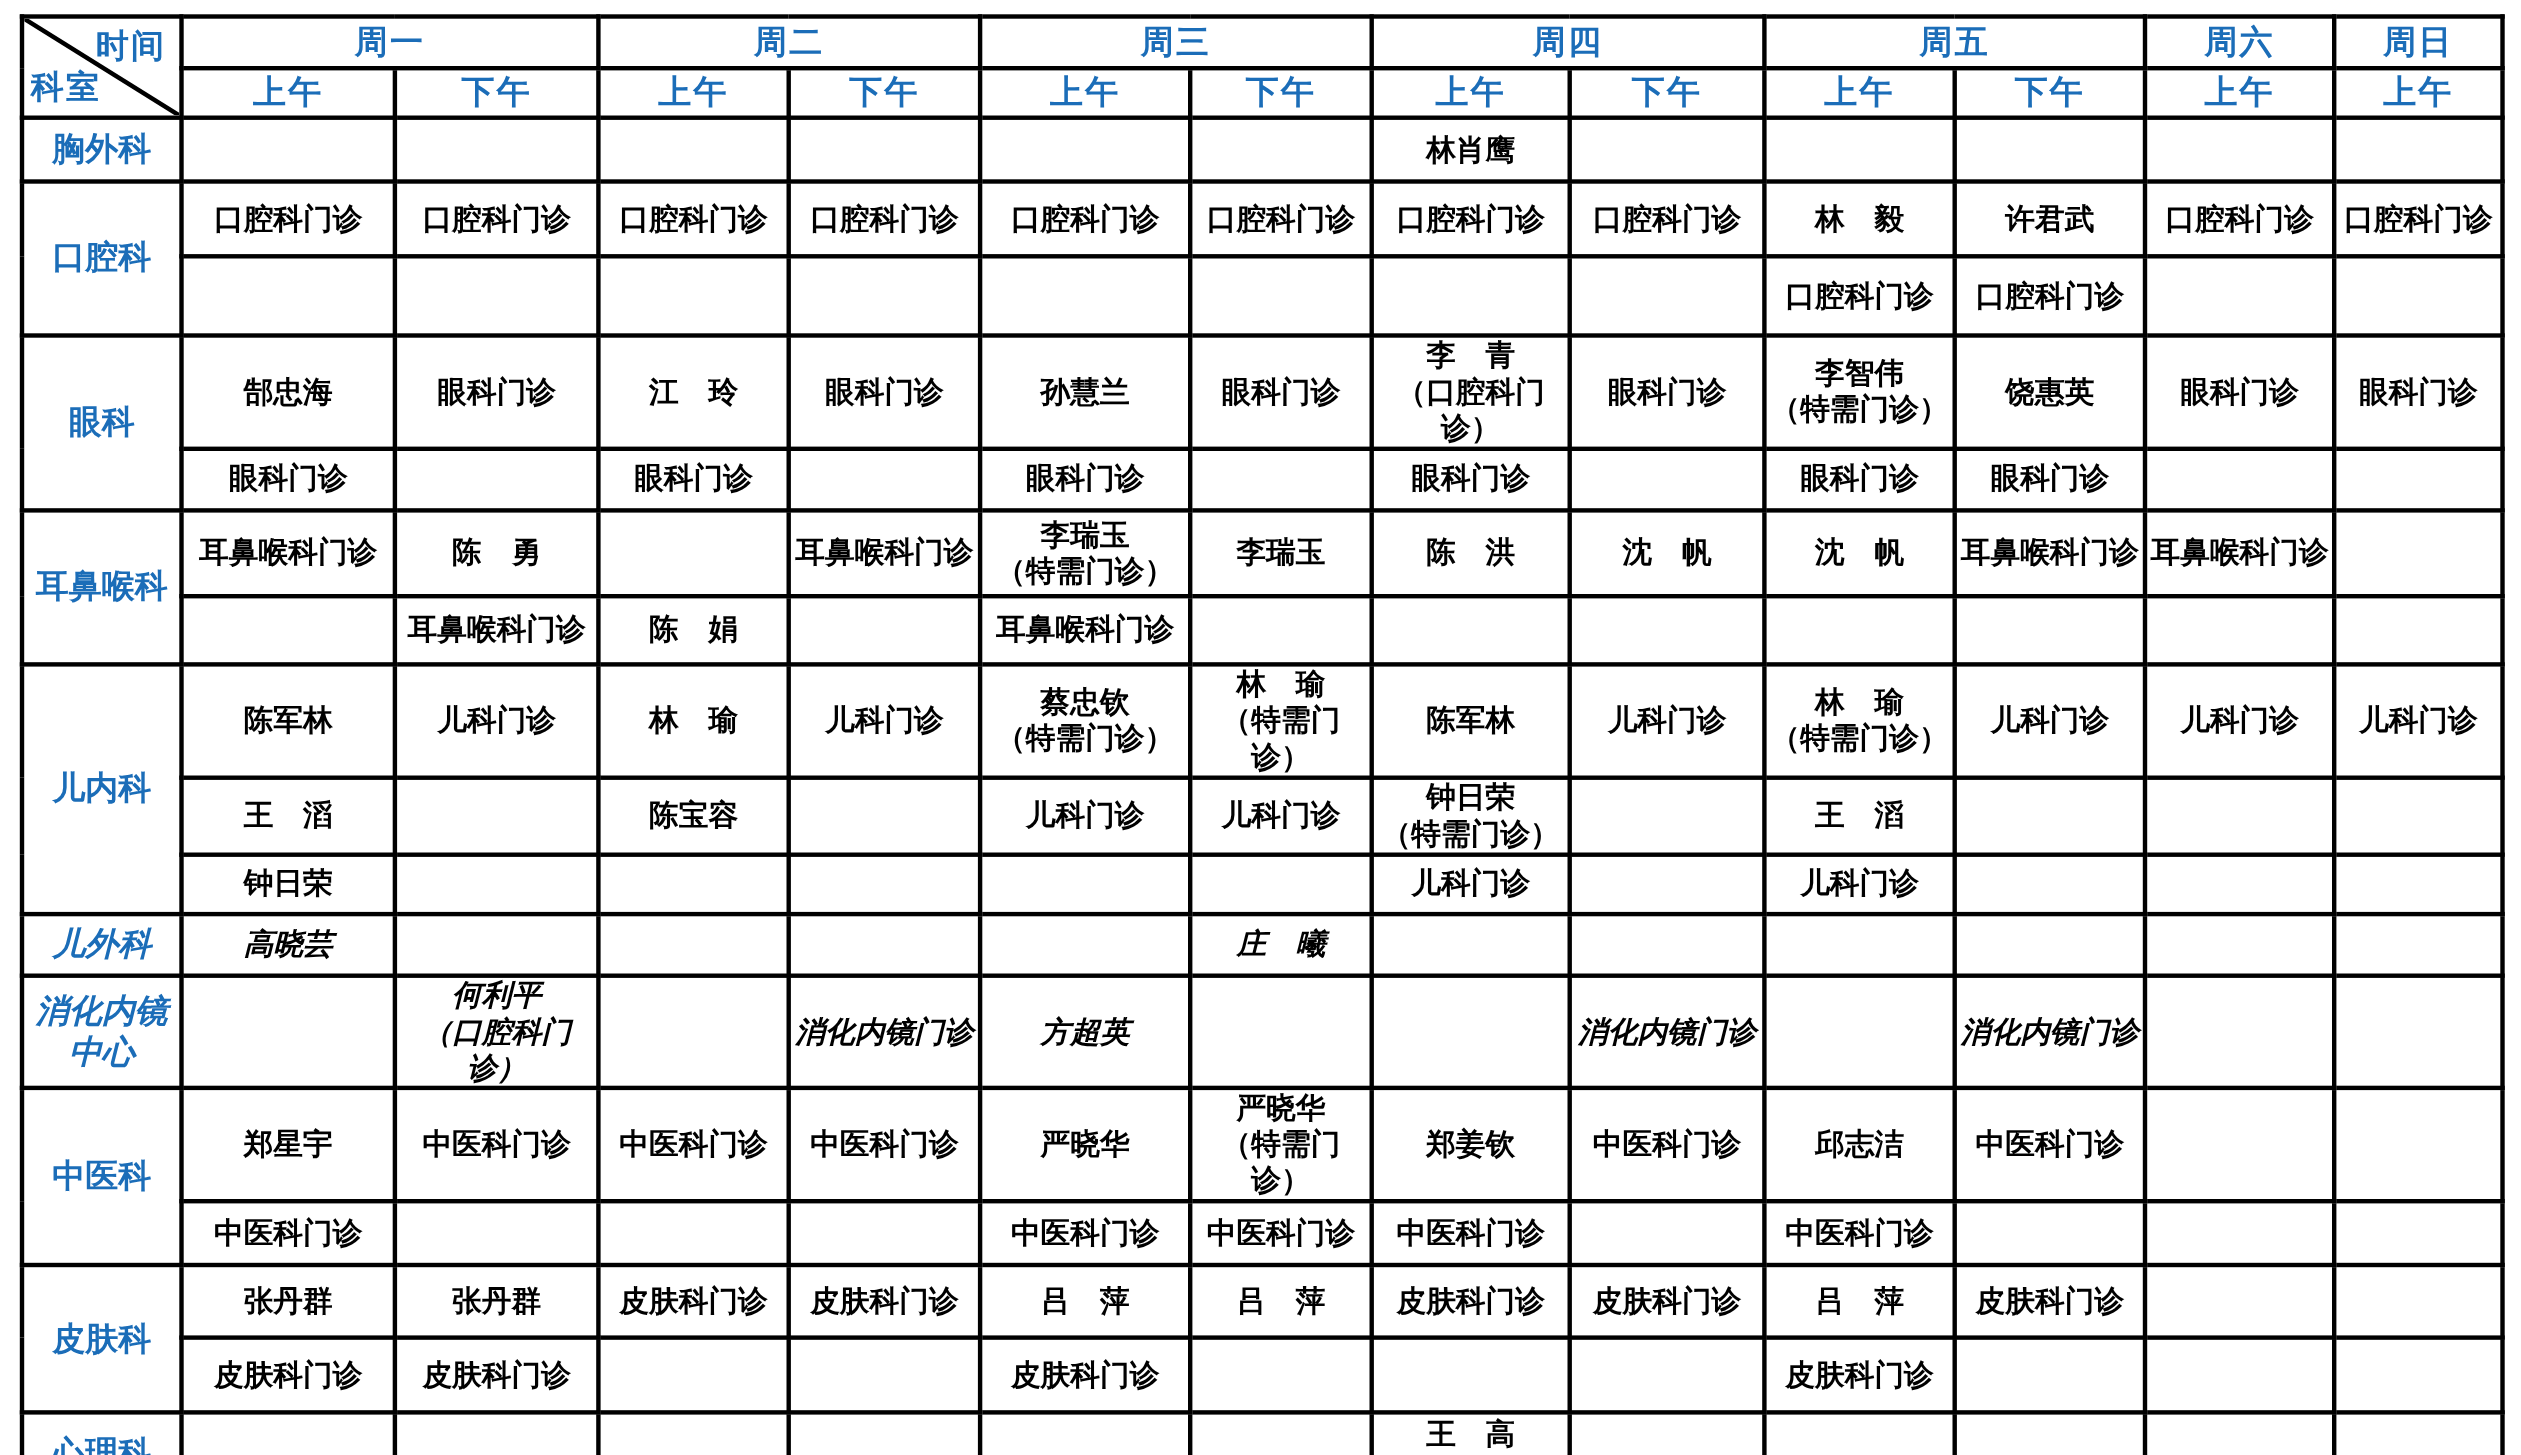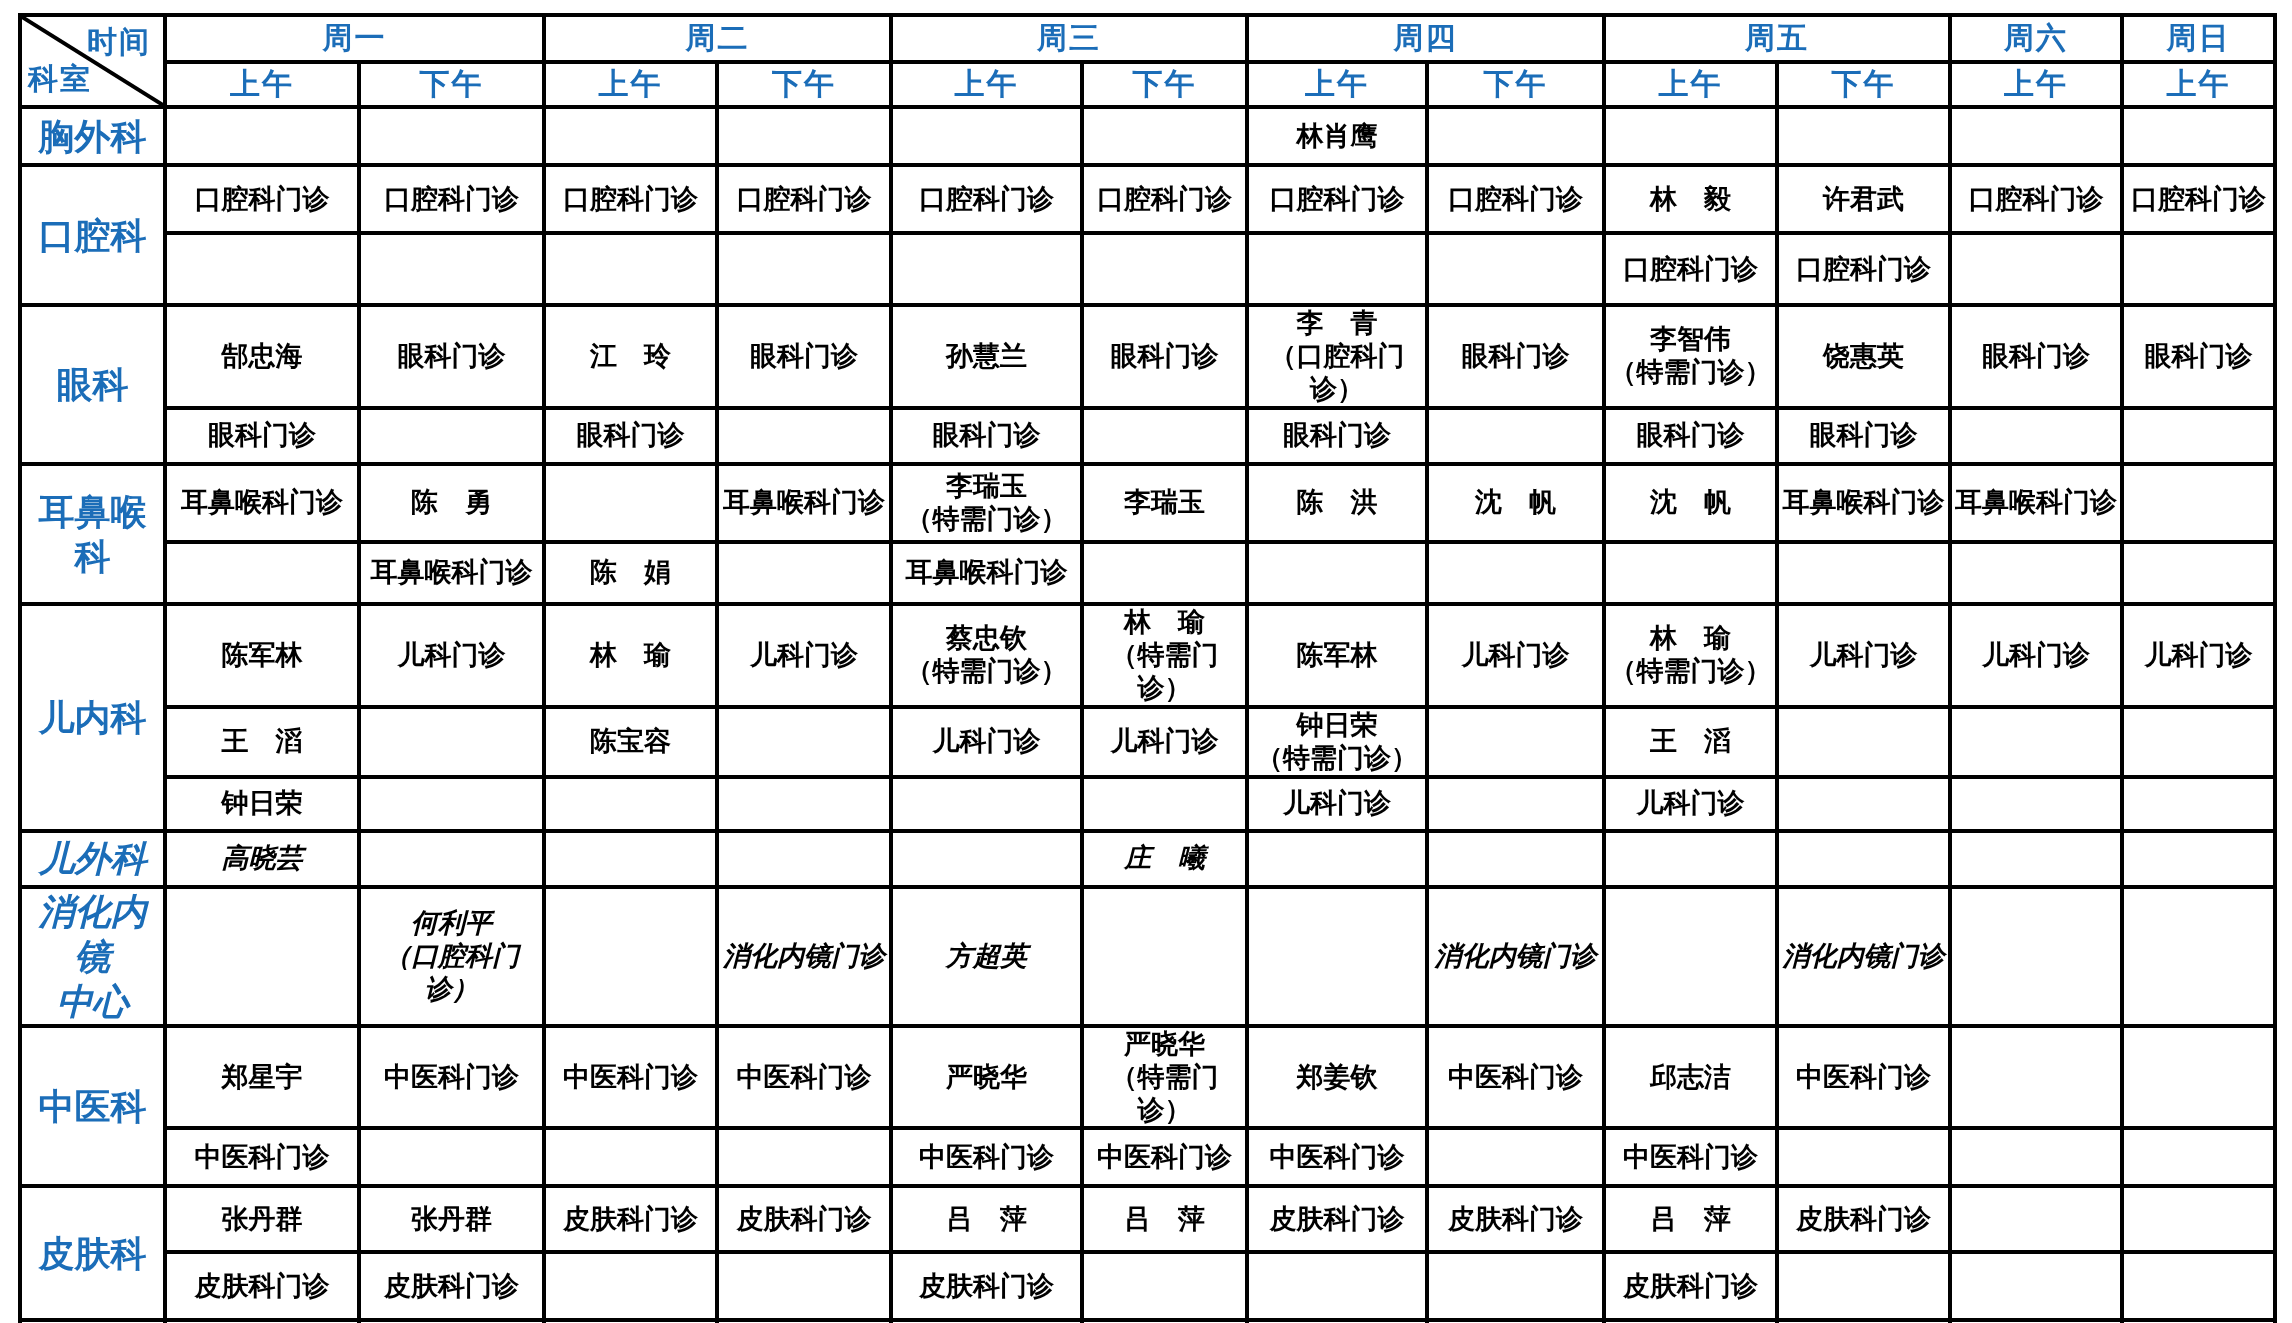--- a/index.html
+++ b/index.html
@@ -14,21 +14,21 @@
     padding:13px 0 0 18px;background:var(--page-bg);
     font-family:"Liberation Sans",sans-serif;font-weight:bold;
   }
   table.schedule{border-collapse:collapse;table-layout:fixed;width:2255px;}
   .schedule th,.schedule td{
     border:4px solid var(--border-black);
     text-align:center;vertical-align:middle;padding:0;
     white-space:pre-line;overflow:hidden;
   }
   .schedule thead th{color:var(--header-blue);font-size:30px;letter-spacing:2px;}
-  .schedule th.dept{color:var(--header-blue);font-size:36px;line-height:1.25;}
+  .schedule th.dept{color:var(--header-blue);font-size:30px;line-height:1.25;}
   .schedule td{color:var(--body-black);font-size:27px;line-height:1.22;}
   th.corner{position:relative;padding:0;}
   th.corner svg{position:absolute;left:0;top:0;width:100%;height:100%;display:block;}
   th.corner .corner-time{position:absolute;top:5px;right:12px;color:var(--header-blue);font-size:30px;letter-spacing:2px;}
   th.corner .corner-dept{position:absolute;bottom:5px;left:6px;color:var(--header-blue);font-size:30px;letter-spacing:2px;}
 </style>
 </head>
 <body>
 
 <div class="page">

